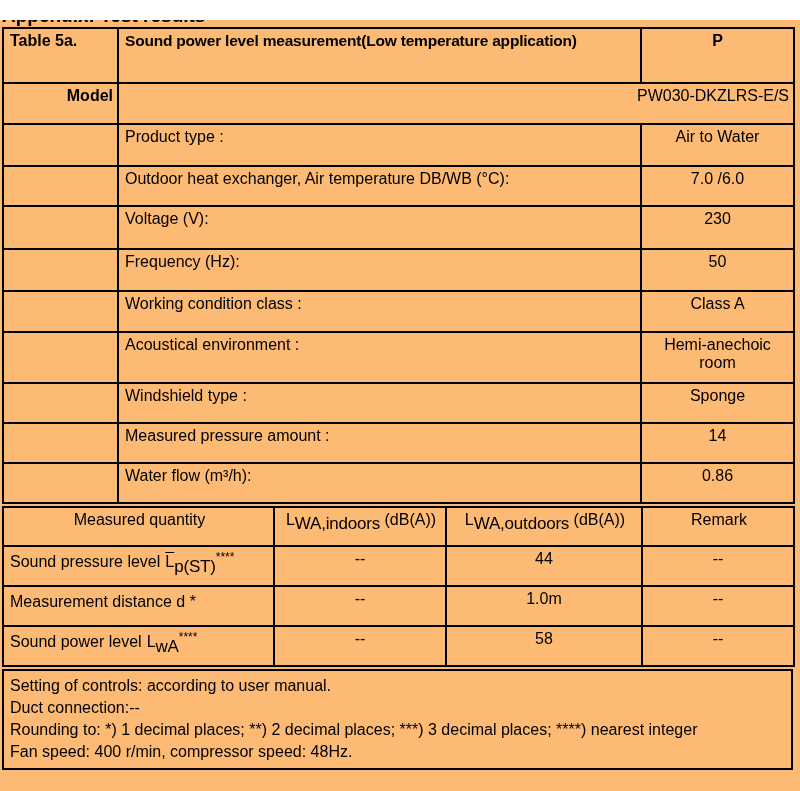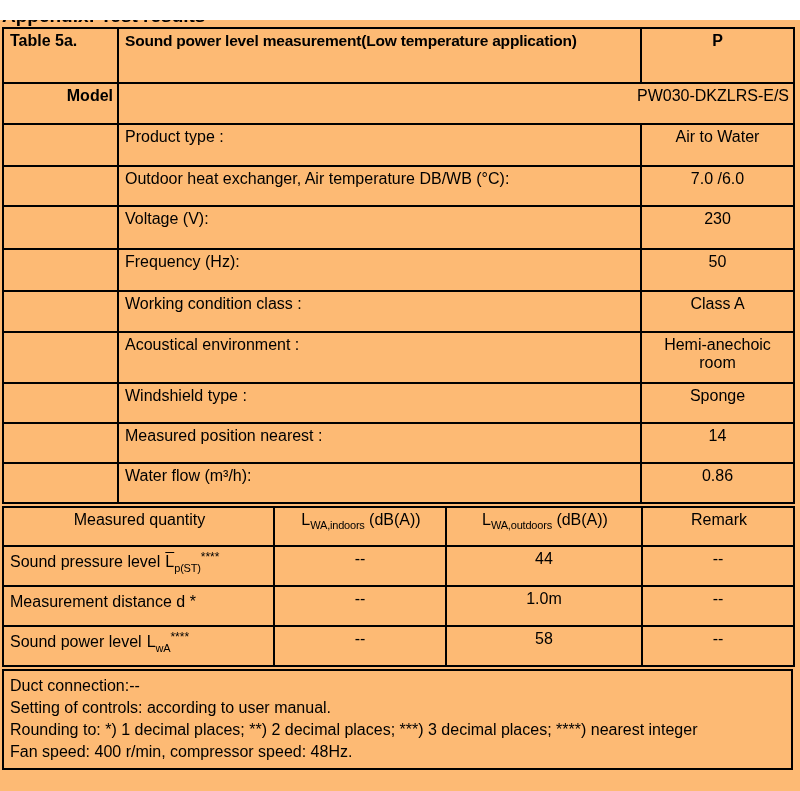--- a/index.html
+++ b/index.html
@@ -36,21 +36,21 @@
   tr.h40 td { height:40px; }
   tr.h42 td { height:42px; }
   tr.h43 td { height:43px; }
   tr.h41 td { height:41px; }
   tr.h51 td { height:51px; }
 
   
   table.meas { margin-top:2px; }
   tr.mh td { height:39px; font-weight:normal; text-align:center; }
   tr.mr td { height:40px; }
-  sub { font-size:11px; letter-spacing:-0.2px; }
+  sub { font-size:17px; letter-spacing:-0.2px; }
   sup { font-size:12px; }
   .sym { margin-left:5px; }
   .ovl { text-decoration:overline; }
 
   
   .notes {
     margin:2px 0 0 2px; width:791px; height:101px;
     border:2px solid #000;
     padding:4px 6px; font-size:16px; line-height:22px;
   }
@@ -110,21 +110,21 @@
       <td>Acoustical environment :</td>
       <td class="center">Hemi-anechoic room</td>
     </tr>
     <tr class="h40">
       <td></td>
       <td>Windshield type :</td>
       <td class="center">Sponge</td>
     </tr>
     <tr class="h40">
       <td></td>
-      <td>Measured position nearest :</td>
+      <td>Measured pressure amount :</td>
       <td class="center">14</td>
     </tr>
     <tr class="h40">
       <td></td>
       <td>Water flow (m³/h):</td>
       <td class="center">0.86</td>
     </tr>
   </tbody>
     </table>
 
@@ -157,19 +157,19 @@
     <tr class="mr">
       <td><span>Sound power level</span><span class="sym">L</span><sub>wA</sub><sup>****</sup></td>
       <td class="center">--</td>
       <td class="center">58</td>
       <td class="center">--</td>
     </tr>
   </tbody>
     </table>
 
   <div class="notes">
+    <div>Setting of controls: according to user manual.</div>
     <div>Duct connection:--</div>
-    <div>Setting of controls: according to user manual.</div>
     <div>Rounding to: *) 1 decimal places; **) 2 decimal places; ***) 3 decimal places; ****) nearest integer</div>
     <div>Fan speed: 400 r/min, compressor speed: 48Hz.</div>
   </div>
 
 </div>
 
 </body></html>

